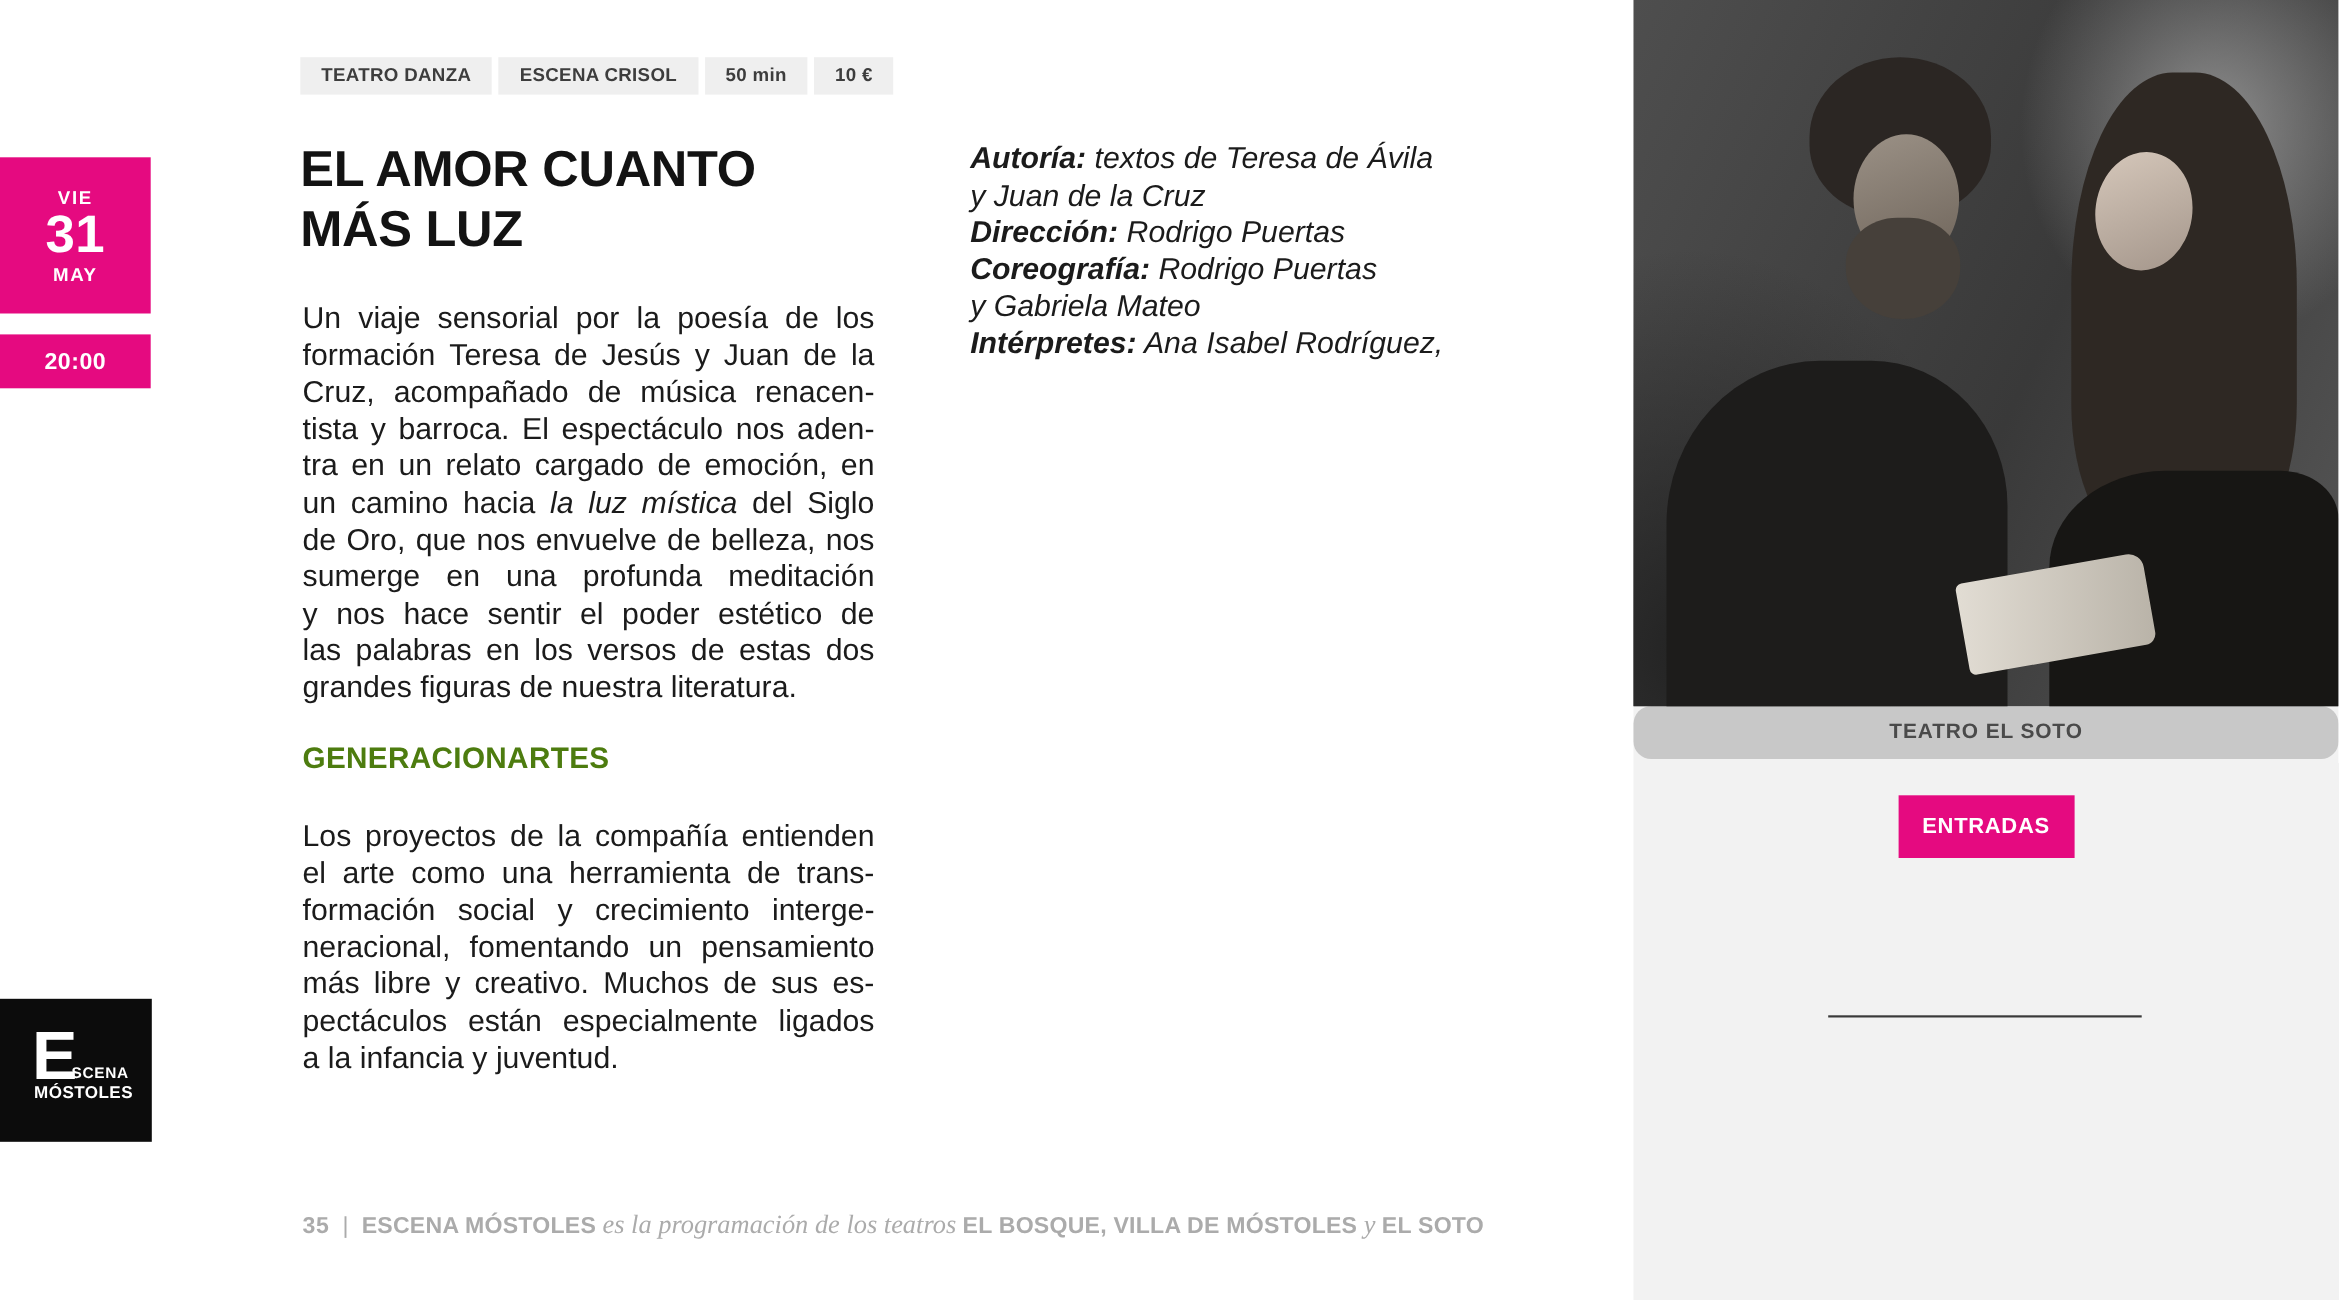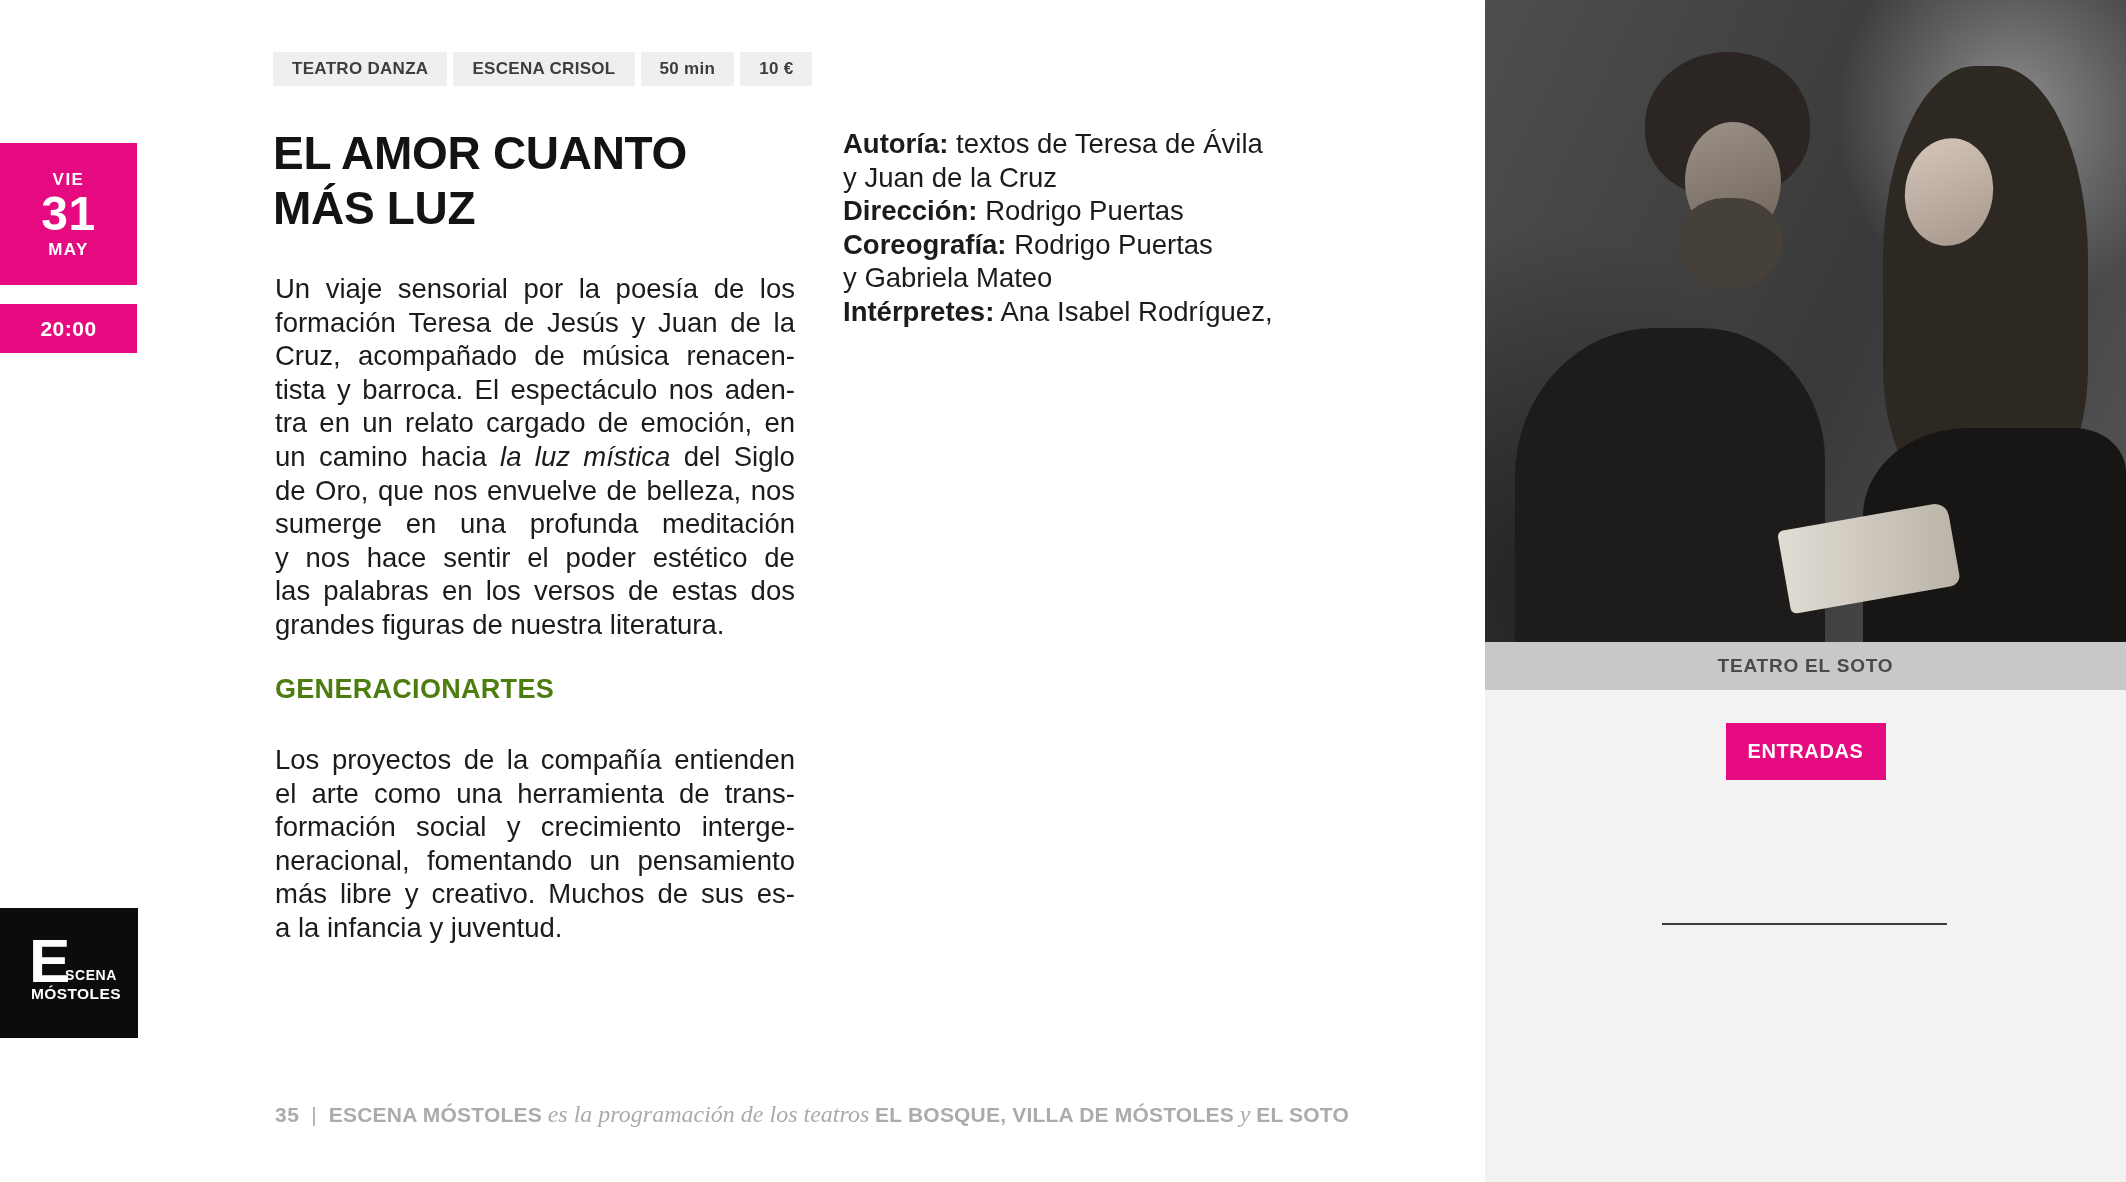--- a/index.html
+++ b/index.html
@@ -47,21 +47,21 @@
   .tline .b{font-weight:bold;}
   .tline .i{font-style:italic;}
   .para1{left:275px;top:272px;}
   .section-heading{
     left:275px;top:674px;font-size:27px;font-weight:bold;
     color:#4d7c0f;letter-spacing:0.3px;
   }
   .para2{left:275px;top:743px;}
 
   
-  .credits{left:843px;top:127px;width:520px;color:var(--body-text,#1b1b1b);}
+  .credits{left:882px;top:127px;width:520px;color:var(--body-text,#1b1b1b);font-style:italic;}
   .credits .tline{white-space:nowrap;}
 
   
   .right-panel{left:1485px;top:0;width:641px;height:1182px;background:var(--panel-bg,#f2f2f2);}
   .photo{position:relative;width:641px;height:642px;overflow:hidden;
     background:
       radial-gradient(ellipse 280px 320px at 82% 18%, #8f8f8f, rgba(143,143,143,0) 62%),
       radial-gradient(ellipse 420px 520px at 8% 92%, #232323, rgba(35,35,35,0) 70%),
       linear-gradient(115deg,#4e4e4e,#393939 55%,#575757);
   }
@@ -69,21 +69,21 @@
   .ph-man-hair{left:160px;top:52px;width:165px;height:145px;background:#2b2623;border-radius:50% 50% 45% 45%;}
   .ph-man-face{left:200px;top:122px;width:96px;height:118px;background:linear-gradient(160deg,#9b9186,#6e645a);border-radius:50%;}
   .ph-man-beard{left:193px;top:198px;width:104px;height:92px;background:#46403a;border-radius:45% 45% 50% 50%;}
   .ph-man-body{left:30px;top:328px;width:310px;height:330px;background:#1d1c1b;border-radius:45% 40% 0 0;}
   .ph-woman-hair{left:398px;top:66px;width:205px;height:430px;background:#2e2823;border-radius:45% 45% 30% 30%;}
   .ph-woman-face{left:420px;top:138px;width:88px;height:108px;background:linear-gradient(150deg,#d6c8bb,#a3958a);border-radius:50%;transform:rotate(8deg);}
   .ph-woman-body{left:378px;top:428px;width:263px;height:220px;background:#171614;border-radius:40% 20% 0 0;}
   .ph-book{left:298px;top:516px;width:172px;height:84px;background:linear-gradient(100deg,#e2ddd4,#b9b3a8);transform:rotate(-10deg);border-radius:6px 14px 10px 6px;}
   .caption-bar{
     width:641px;height:48px;background:var(--caption-bar-bg,#c8c8c8);
-    display:flex;align-items:center;justify-content:center;
+    display:flex;align-items:center;justify-content:center;border-radius:16px;
   }
   .caption-text{font-size:19px;font-weight:bold;color:var(--caption-text,#4a4a4a);letter-spacing:0.8px;}
   .tickets-btn{
     display:block;margin:33px auto 0;width:160px;height:57px;
     background:var(--accent-magenta,#e50a80);border:none;cursor:pointer;
     color:#fff;font-family:"Liberation Sans",sans-serif;
     font-size:20px;font-weight:bold;letter-spacing:0.6px;
   }
   .divider{left:177px;top:923px;width:285px;height:0;border-top:2px solid #3a3a3a;}
   .right-panel .divider{position:absolute;}
@@ -257,20 +257,26 @@
     </div>
     <div class="tline jline">
       <span>más</span>
       <span>libre</span>
       <span>y</span>
       <span>creativo.</span>
       <span>Muchos</span>
       <span>de</span>
       <span>sus</span>
       <span>es-</span>
+    </div>
+    <div class="tline jline">
+      <span>pectáculos</span>
+      <span>están</span>
+      <span>especialmente</span>
+      <span>ligados</span>
     </div>
     <div class="tline"><span>a la infancia y juventud.</span></div>
   </div>
 
 <div class="abs credits">
     <div class="tline"><span class="b">Autoría:</span> <span>textos de Teresa de Ávila</span></div>
     <div class="tline"><span>y Juan de la Cruz</span></div>
     <div class="tline"><span class="b">Dirección:</span> <span>Rodrigo Puertas</span></div>
     <div class="tline"><span class="b">Coreografía:</span> <span>Rodrigo Puertas</span></div>
     <div class="tline"><span>y Gabriela Mateo</span></div>

